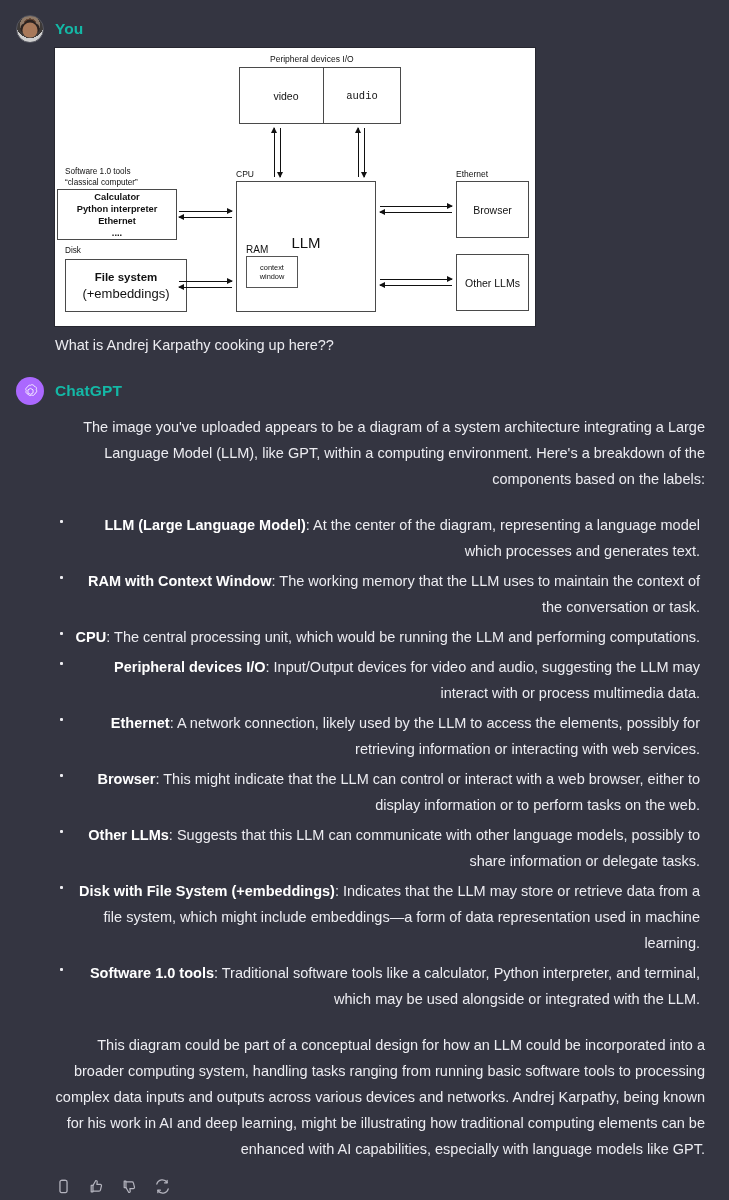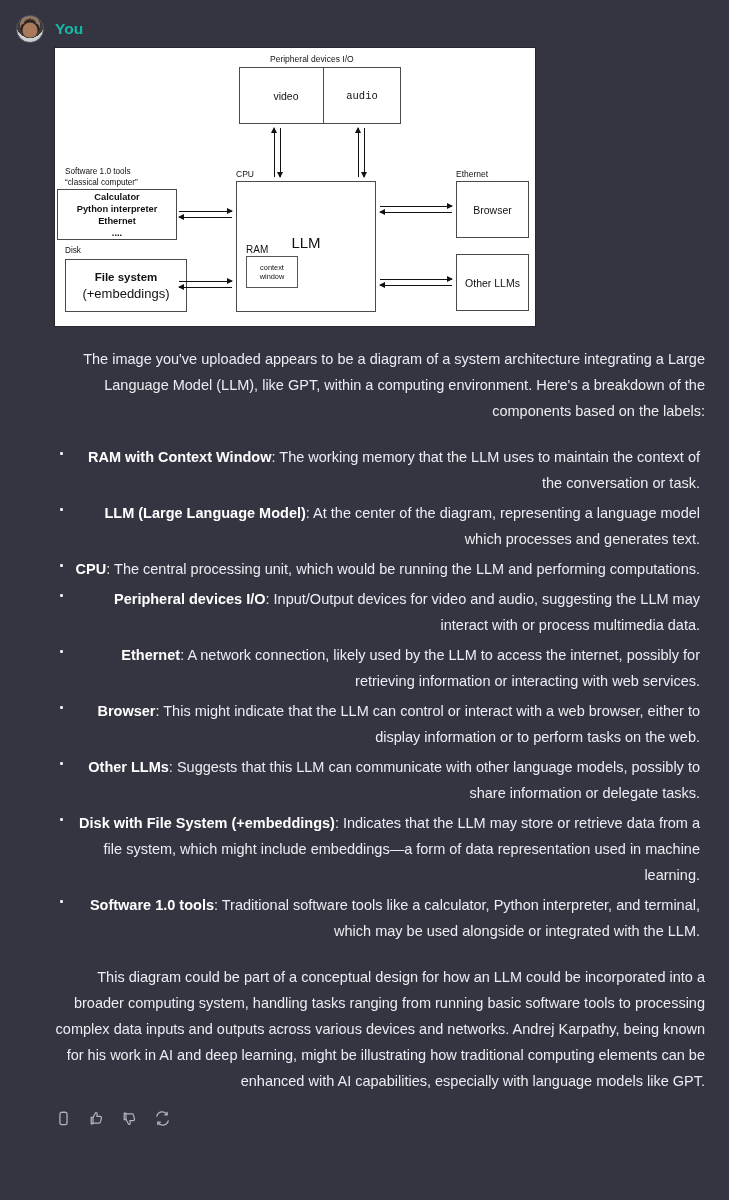--- a/index.html
+++ b/index.html
@@ -212,34 +212,44 @@
           <div class="arrow-h a-other">
             <span class="ln t"></span>
               <span class="hd r"></span>
             <span class="ln b"></span>
               <span class="hd l"></span>
           </div>
 
         </div>
       </div>
 
+      <p class="usertext">What is Andrej Karpathy cooking up here??</p>
     </div>
   </div>
 
   <div class="msg msg-gpt">
+    <div class="msg-head">
+      <div class="avatar avatar-gpt">
+        <svg width="17" height="17" viewBox="0 0 24 24" fill="none" stroke="#ffffff" stroke-width="1.2">
+          <path d="M12 3.2c2.0-1.6 4.8-.6 5.5 1.6 2.3.1 3.7 2.6 2.6 4.6 1.5 1.8.6 4.6-1.7 5.2-.2 2.3-2.7 3.6-4.7 2.4-1.8 1.5-4.5.7-5.3-1.5-2.3-.2-3.6-2.7-2.4-4.7C4.6 9 5.6 6.3 7.8 5.7 8.2 4.1 10.2 2.6 12 3.2z"></path>
+          <path d="M12 7.6l3.6 2.1v4.2L12 16l-3.6-2.1V9.7L12 7.6z"></path>
+        </svg>
+      </div>
+      <div class="role-name">ChatGPT</div>
+    </div>
 
     <div class="msg-body">
       <p class="para">The image you've uploaded appears to be a diagram of a system architecture integrating a Large Language Model (LLM), like GPT, within a computing environment. Here's a breakdown of the components based on the labels:</p>
 
       <ul class="bullets" id="bullet-list">
+          <li><b>LLM (Large Language Model)</b><span>: At the center of the diagram, representing a language model which processes and generates text.</span></li>
           <li><b>RAM with Context Window</b><span>: The working memory that the LLM uses to maintain the context of the conversation or task.</span></li>
-          <li><b>LLM (Large Language Model)</b><span>: At the center of the diagram, representing a language model which processes and generates text.</span></li>
           <li><b>CPU</b><span>: The central processing unit, which would be running the LLM and performing computations.</span></li>
           <li><b>Peripheral devices I/O</b><span>: Input/Output devices for video and audio, suggesting the LLM may interact with or process multimedia data.</span></li>
-          <li><b>Ethernet</b><span>: A network connection, likely used by the LLM to access the internet, possibly for retrieving information or interacting with web services.</span></li>
+          <li><b>Ethernet</b><span>: A network connection, likely used by the LLM to access the elements, possibly for retrieving information or interacting with web services.</span></li>
           <li><b>Browser</b><span>: This might indicate that the LLM can control or interact with a web browser, either to display information or to perform tasks on the web.</span></li>
           <li><b>Other LLMs</b><span>: Suggests that this LLM can communicate with other language models, possibly to share information or delegate tasks.</span></li>
           <li><b>Disk with File System (+embeddings)</b><span>: Indicates that the LLM may store or retrieve data from a file system, which might include embeddings—a form of data representation used in machine learning.</span></li>
           <li><b>Software 1.0 tools</b><span>: Traditional software tools like a calculator, Python interpreter, and terminal, which may be used alongside or integrated with the LLM.</span></li>
         </ul>
 
       <p class="para tail">This diagram could be part of a conceptual design for how an LLM could be incorporated into a broader computing system, handling tasks ranging from running basic software tools to processing complex data inputs and outputs across various devices and networks. Andrej Karpathy, being known for his work in AI and deep learning, might be illustrating how traditional computing elements can be enhanced with AI capabilities, especially with language models like GPT.</p>
 
       <div class="actions">
         <span class="act" title="Copy">

